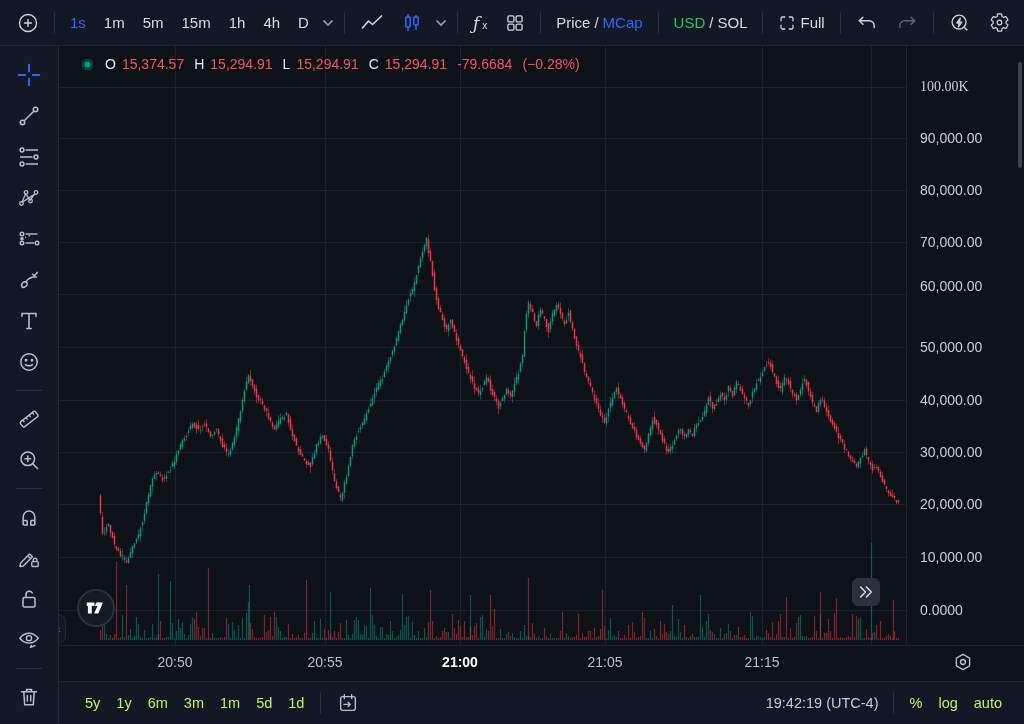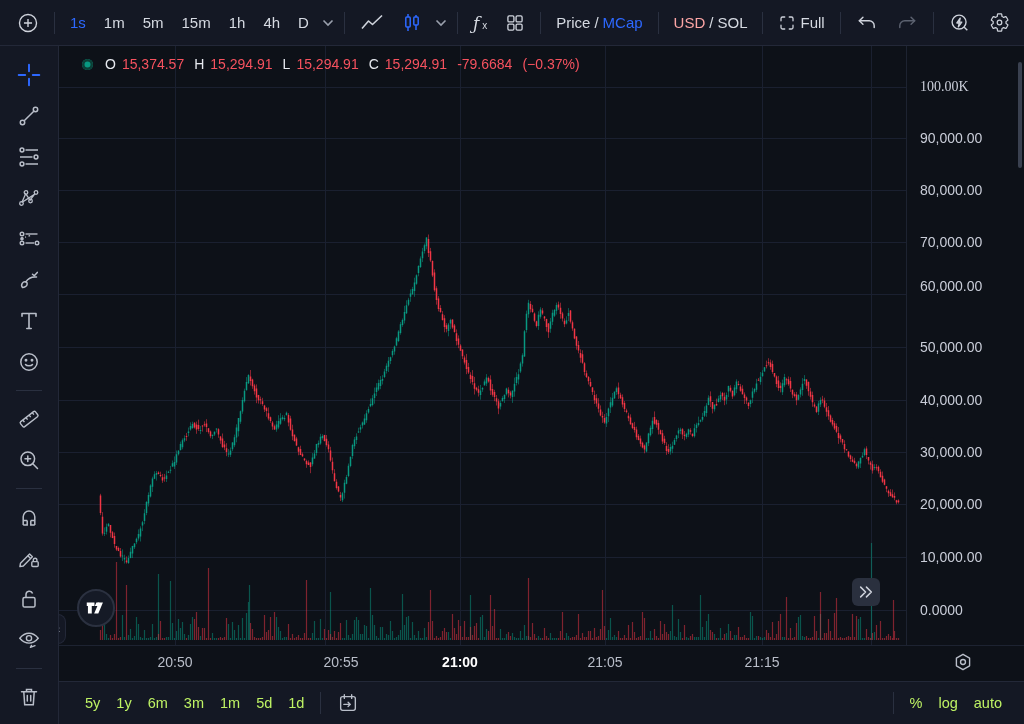--- a/index.html
+++ b/index.html
@@ -145,21 +145,21 @@
       </span>
     </button>
     <div class="tb-sep"></div>
     <button class="tb-btn">
       <span>Price</span>
       <span>/</span>
       <span style="color:#2d68ff;">MCap</span>
     </button>
     <div class="tb-sep"></div>
     <button class="tb-btn">
-      <span style="color:#fca5a5;">USD</span>
+      <span style="color:#22c55e;">USD</span>
       <span>/</span>
       <span>SOL</span>
     </button>
     <div class="tb-sep"></div>
     <button class="tb-btn">
       <span class="icon">
         <svg width="18" height="18" viewBox="0 0 24 24" fill="none" stroke="#cfd3dc" stroke-width="1.7" stroke-linecap="round">
           <path d="M9 4H6a2 2 0 0 0-2 2v3M15 4h3a2 2 0 0 1 2 2v3M9 20H6a2 2 0 0 1-2-2v-3M15 20h3a2 2 0 0 0 2-2v-3"></path>
           </svg>
       </span>
@@ -379,41 +379,41 @@
     <span class="dot"></span>
     <span class="lbl">O</span>
     <span class="val">15,374.57</span>
     <span class="lbl">H</span>
     <span class="val">15,294.91</span>
     <span class="lbl">L</span>
     <span class="val">15,294.91</span>
     <span class="lbl">C</span>
     <span class="val">15,294.91</span>
     <span class="val">-79.6684</span>
-    <span class="val">(−0.37%)</span>
+    <span class="val">(−0.28%)</span>
   </div>
 
   <div class="price-axis">
     <div class="pa-label" style="top:41px;font-family:Liberation Serif, serif;">100.00K</div>
     <div class="pa-label" style="top:92px;">90,000.00</div>
     <div class="pa-label" style="top:144px;">80,000.00</div>
     <div class="pa-label" style="top:196px;">70,000.00</div>
     <div class="pa-label" style="top:240px;">60,000.00</div>
     <div class="pa-label" style="top:301px;">50,000.00</div>
     <div class="pa-label" style="top:354px;">40,000.00</div>
     <div class="pa-label" style="top:406px;">30,000.00</div>
     <div class="pa-label" style="top:458px;">20,000.00</div>
     <div class="pa-label" style="top:511px;">10,000.00</div>
     <div class="pa-label" style="top:564px;">0.0000</div>
   </div>
   <div class="axis-scrollbar"></div>
 
   <div class="time-axis">
     <div class="ta-label" style="left:116px;">20:50</div>
-    <div class="ta-label" style="left:282px;">20:55</div>
+    <div class="ta-label" style="left:266px;">20:55</div>
     <div class="ta-label bold" style="left:401px;">21:00</div>
     <div class="ta-label" style="left:546px;">21:05</div>
     <div class="ta-label" style="left:703px;">21:15</div>
     <button class="ta-settings">
       <span class="icon">
         <svg width="22" height="22" viewBox="0 0 24 24" fill="none" stroke="#b9bec9" stroke-width="1.5" stroke-linejoin="round">
           <path d="M12 3.6 19.2 7.8v8.4L12 20.4 4.8 16.2V7.8z"></path>
             <circle cx="12" cy="12" r="2.7"></circle>
           </svg>
       </span>
@@ -432,20 +432,21 @@
     <button class="bb-btn" style="display:flex;align-items:center;">
       <span class="icon">
         <svg width="22" height="22" viewBox="0 0 24 24" fill="none" stroke="#b9bec9" stroke-width="1.5" stroke-linecap="round" stroke-linejoin="round">
           <rect x="4" y="5" width="16" height="15" rx="2.2"></rect>
             <path d="M8 3v4M16 3v4"></path>
           <path d="M7.5 13.5h7m0 0-2.4-2.4m2.4 2.4-2.4 2.4"></path>
           </svg>
       </span>
     </button>
     <div class="spacer"></div>
+    <button class="bb-clock">19:42:19 (UTC-4)</button>
     <div class="tb-sep" style="margin:0 8px;"></div>
     <button class="bb-btn">%</button>
     <button class="bb-btn">log</button>
     <button class="bb-btn">auto</button>
   </div>
 
   <button class="tv-logo">
     <span class="icon">
       <svg width="20" height="16" viewBox="0 0 26 18" fill="#ffffff">
         <path d="M1 2h10v4.5H7.5V16h-5V6.5H1z"></path>

